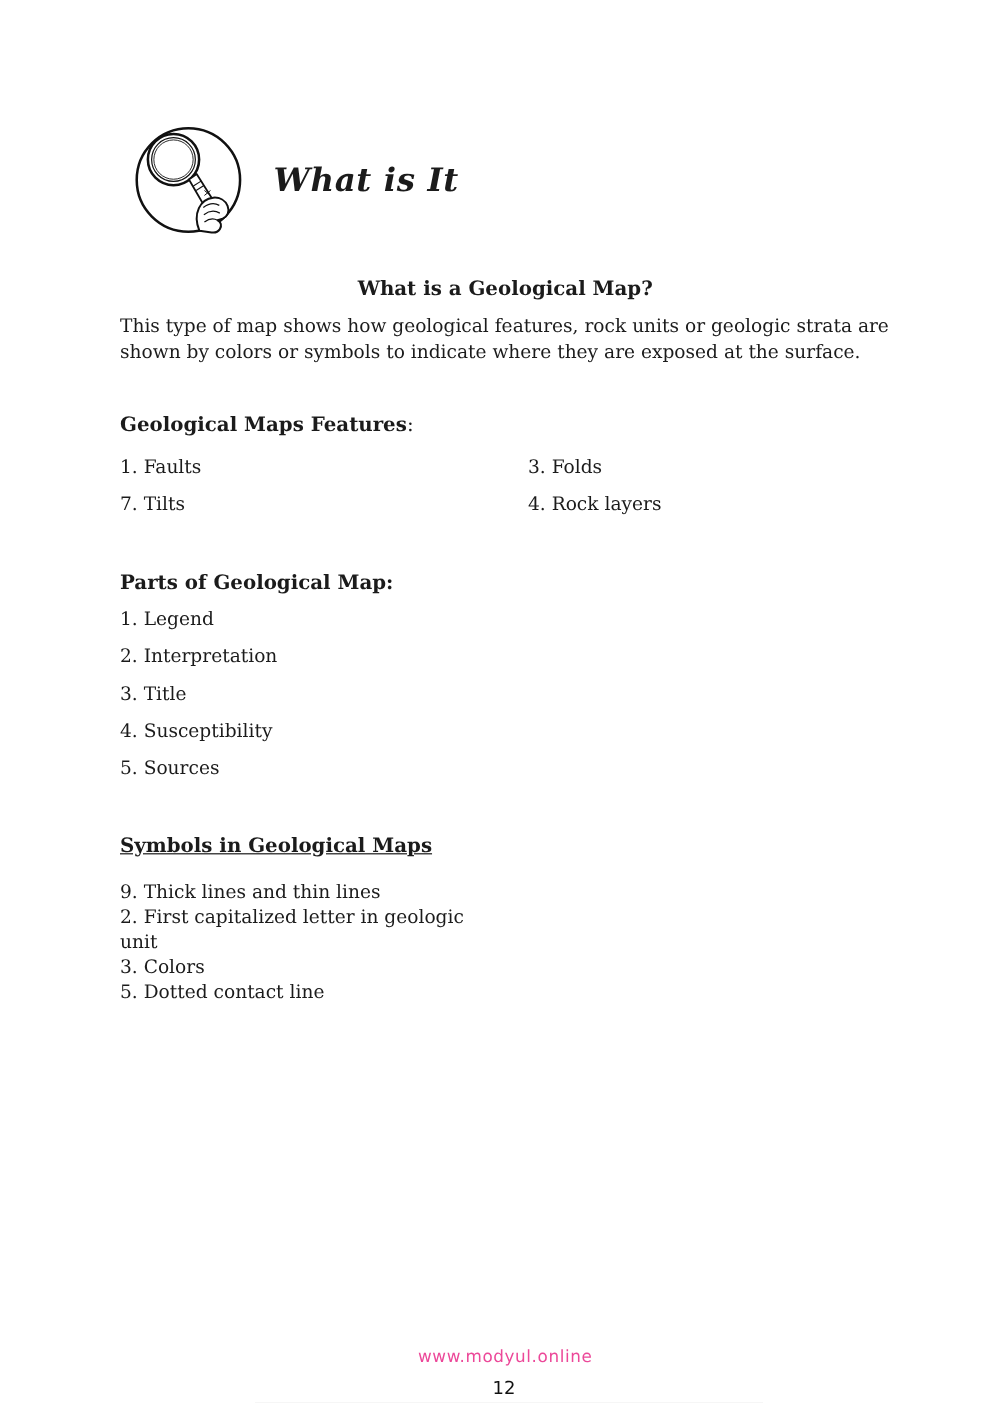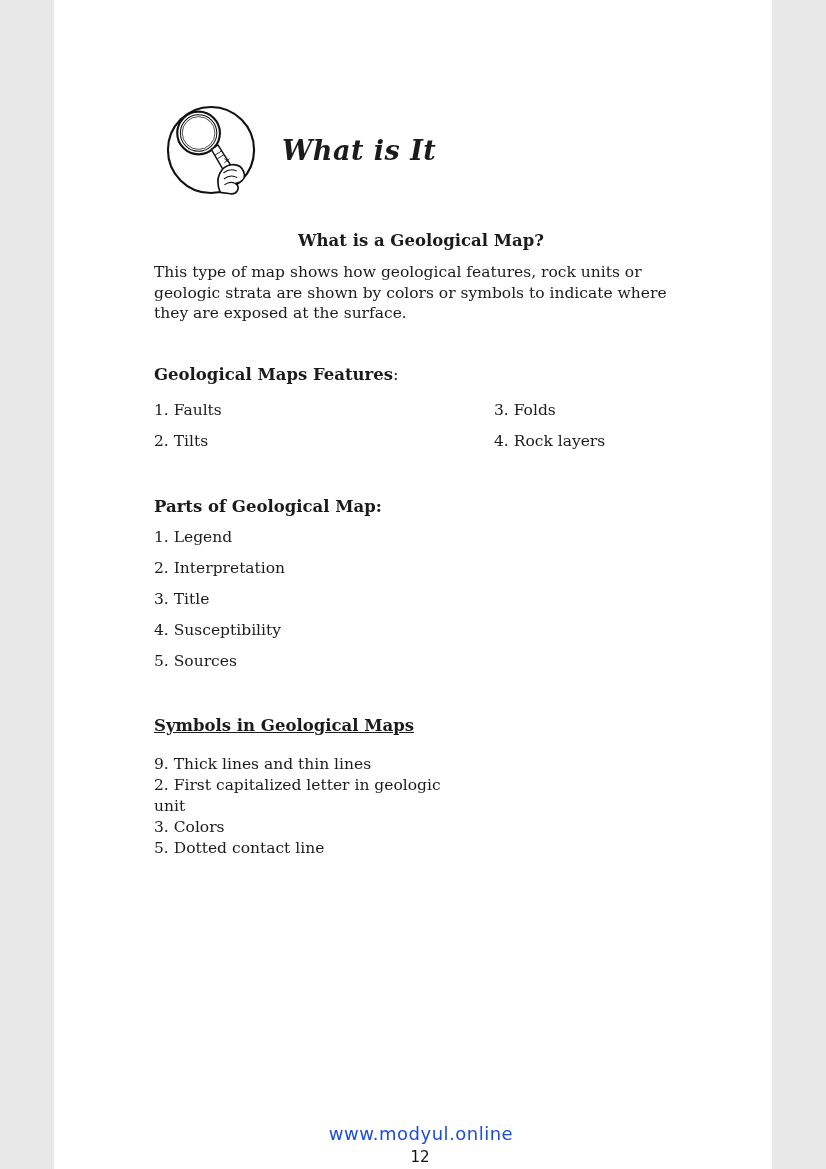--- a/index.html
+++ b/index.html
@@ -1,19 +1,19 @@
 <!DOCTYPE html>
 <html><head>
 <meta charset="utf-8">
 <style>
   * { margin: 0; padding: 0; box-sizing: border-box; }
   html, body { background: #e8e8e8; }
   .page {
     position: relative;
-    width: 718px;
+    width: 826px;
     height: 1169px;
     margin: 0 auto;
     background: #ffffff;
     font-family: "DejaVu Serif", "Liberation Serif", serif;
     color: #1b1b1b;
     overflow: hidden;
   }
   .content {
     padding: 104px 84px 0 100px;
   }
@@ -64,23 +64,23 @@
   .spaced-list li { margin-top: 10px; }
   .symbols-heading { margin-top: 43px; text-decoration: underline; }
   .tight-list { list-style: none; margin-top: 18px; font-size: 15.5px; line-height: 21px; max-width: 312px; }
   
   .watermark {
     position: absolute;
     left: 0; right: 0;
     top: 1123px;
     text-align: center;
     font-family: "DejaVu Sans", "Liberation Sans", sans-serif;
-    font-size: 18px;
+    font-size: 14px;
     letter-spacing: 0.5px;
-    color: #1d4ed8;
+    color: #ec4899;
     padding-left: 16px;
   }
   .page-number {
     position: absolute;
     left: 14px; right: 0;
     top: 1148px;
     text-align: center;
     font-family: "DejaVu Sans", "Liberation Sans", sans-serif;
     font-size: 15px;
     color: #111111;
@@ -115,21 +115,21 @@
       </div>
       <h1 class="page-title">What is It</h1>
     </div>
 
     <h2 class="section-heading intro-heading">What is a Geological Map?</h2>
     <p class="body-par">This type of map shows how geological features, rock units or geologic strata are shown by colors or symbols to indicate where they are exposed at the surface.</p>
 
     <h2 class="section-heading features-heading"><span>Geological Maps Features</span><span style="font-weight:400">:</span></h2>
     <div class="features-grid">
       <div>1. Faults</div>
-      <div>2. Tilts</div>
+      <div>7. Tilts</div>
       <div>3. Folds</div>
       <div>4. Rock layers</div>
     </div>
 
     <h2 class="section-heading parts-heading">Parts of Geological Map:</h2>
     <ul class="spaced-list">
       <li>1. Legend</li>
       <li>2. Interpretation</li>
       <li>3. Title</li>
       <li>4. Susceptibility</li>

